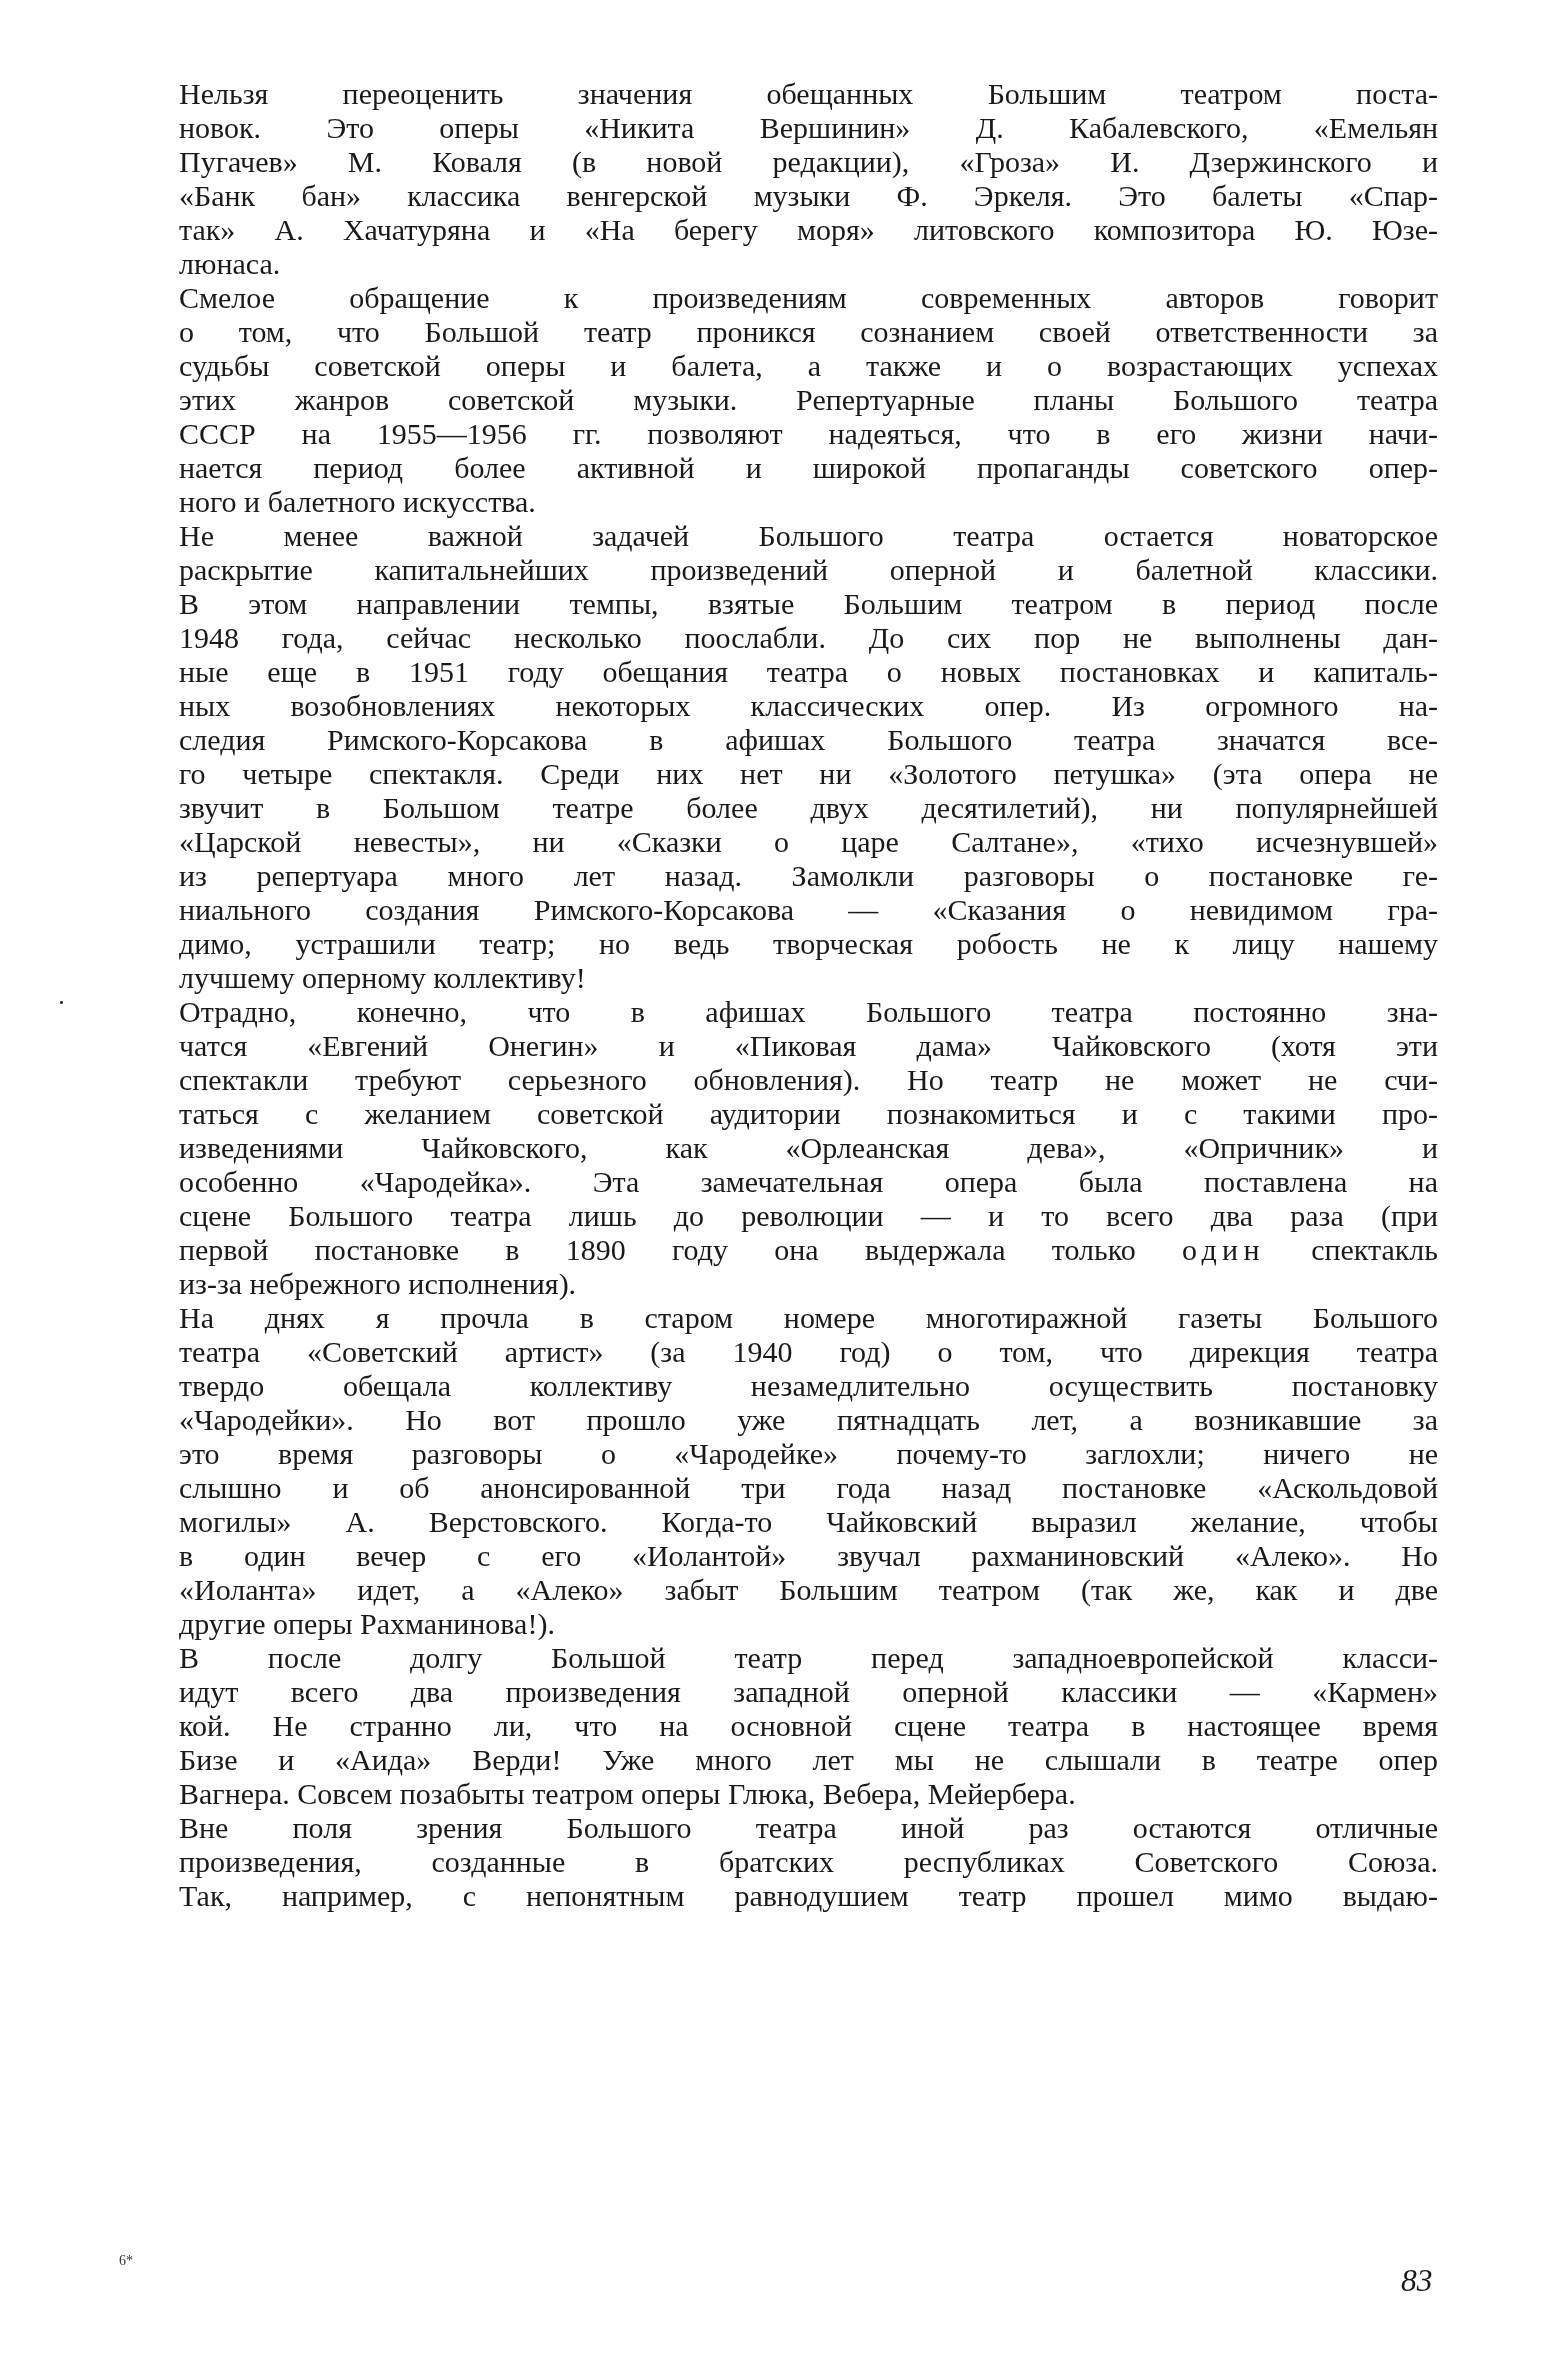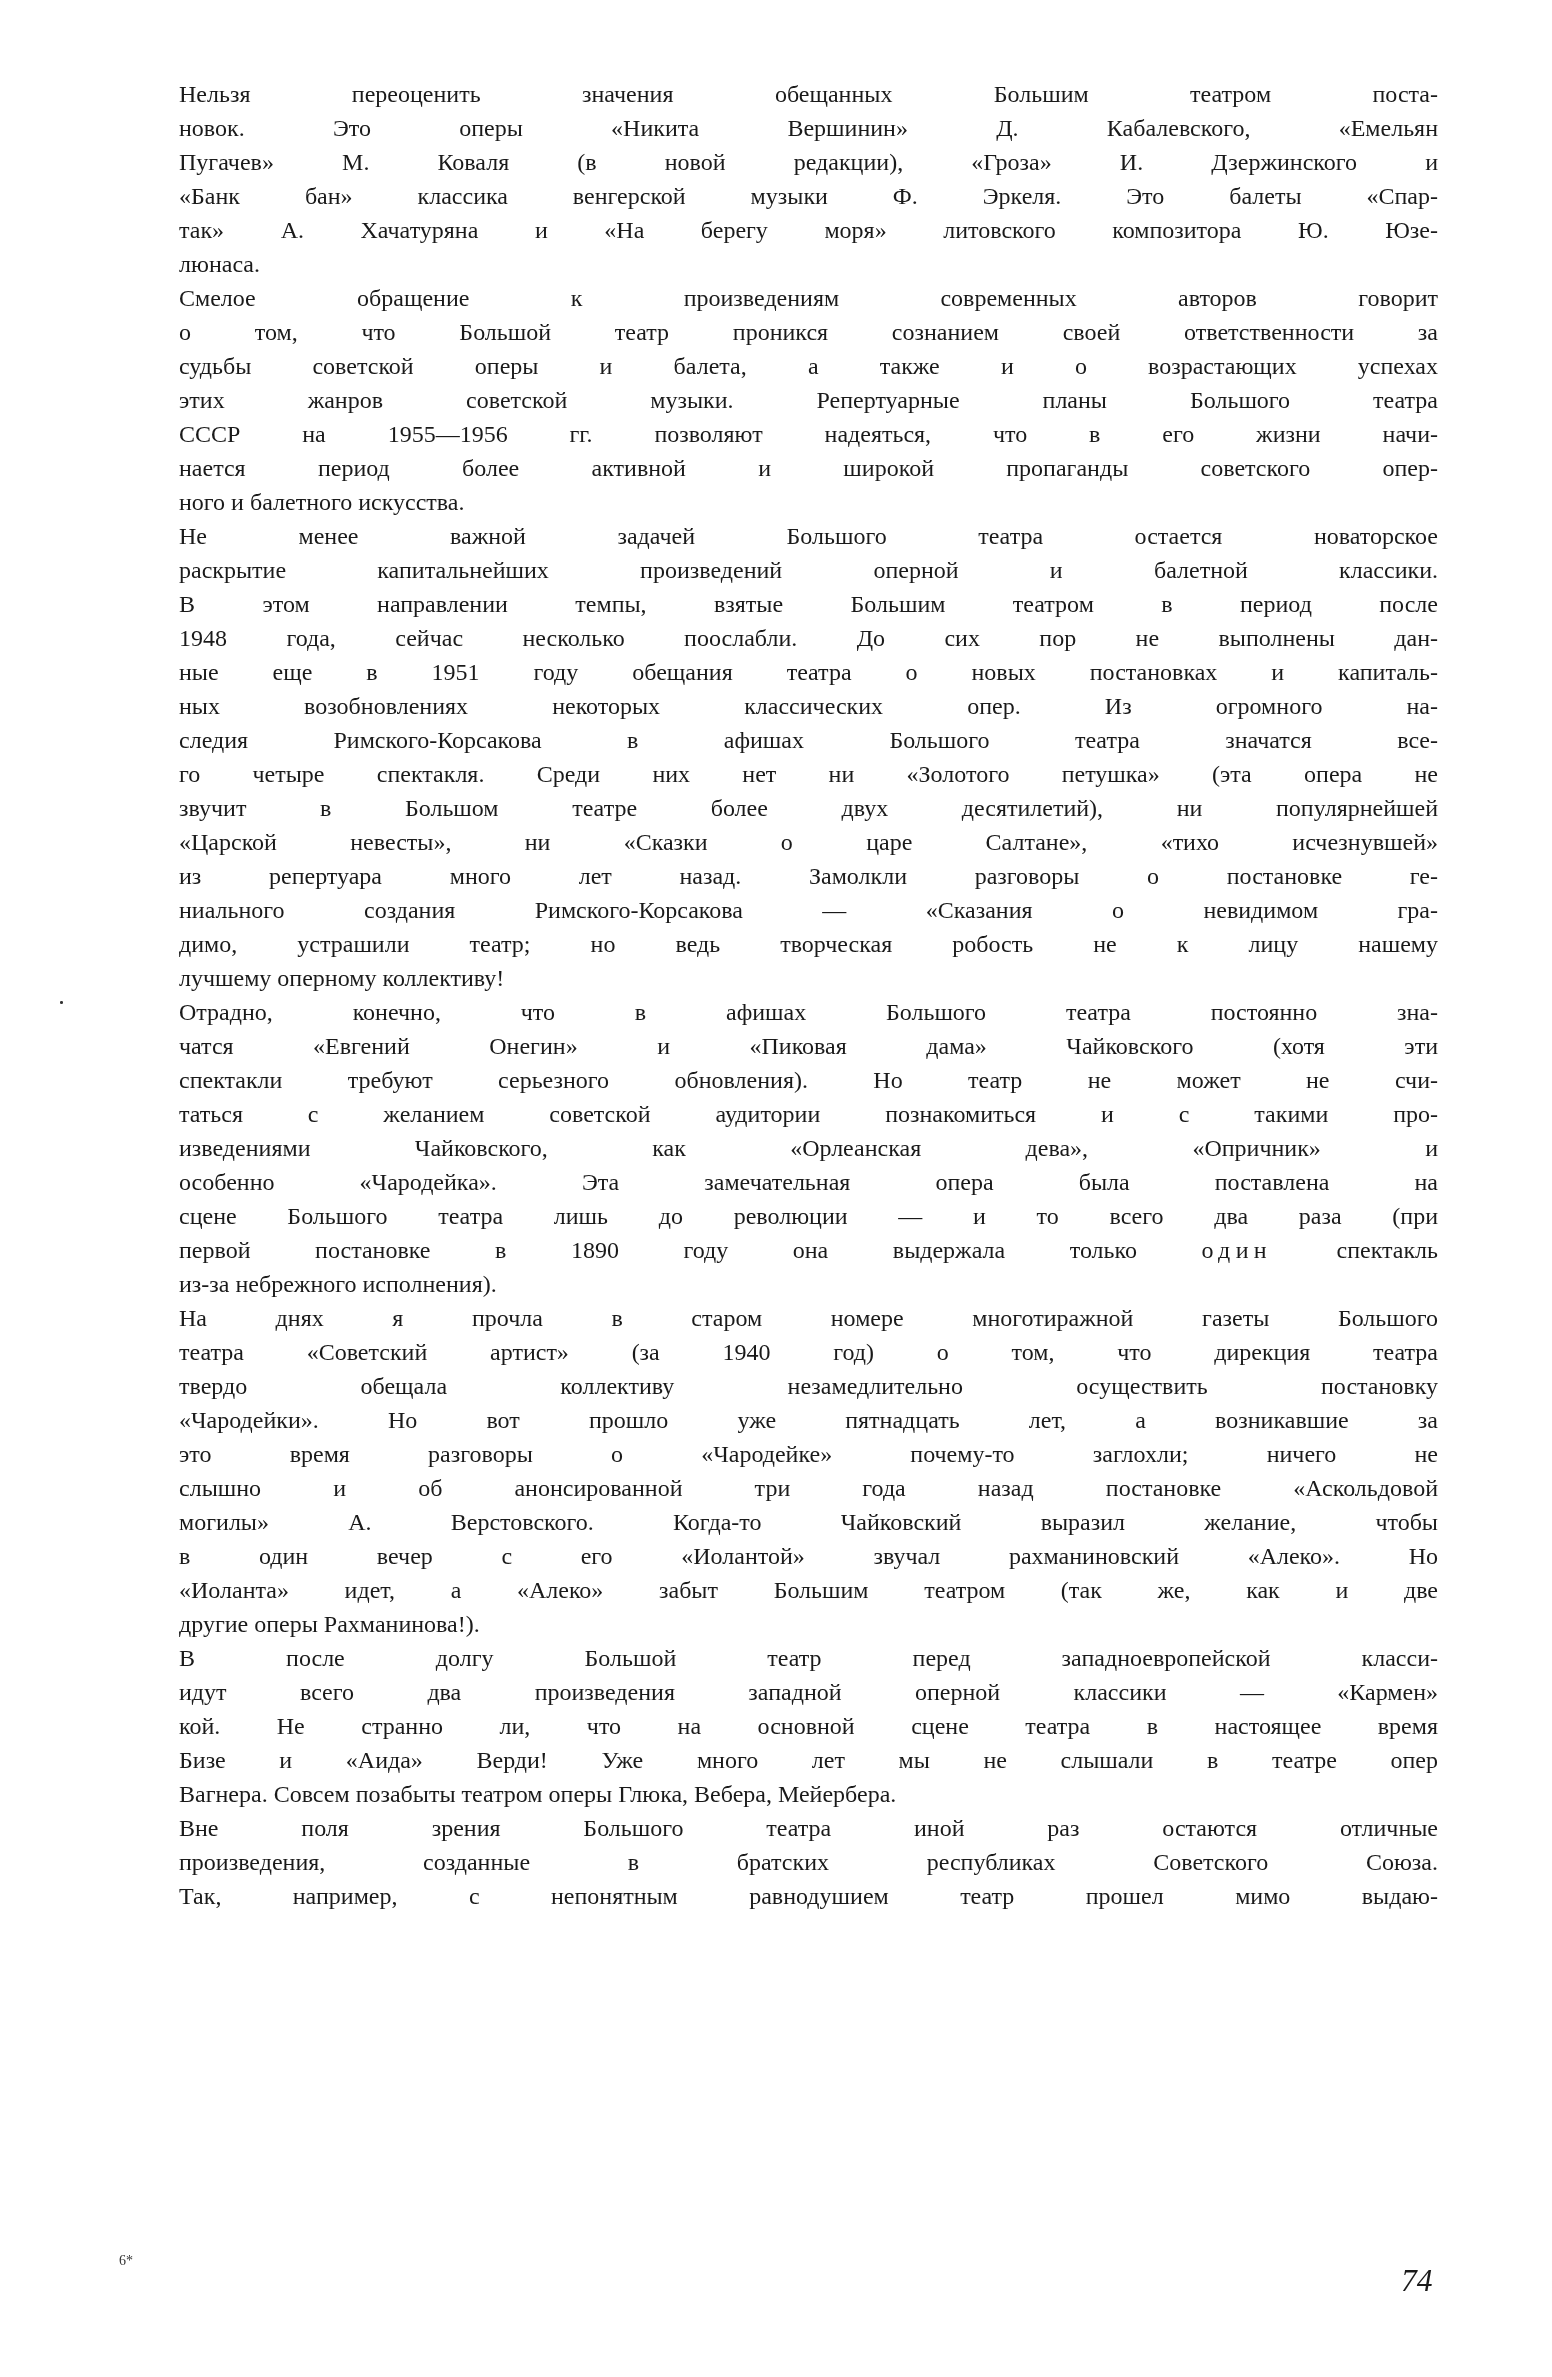--- a/index.html
+++ b/index.html
@@ -1,20 +1,20 @@
 <!DOCTYPE html>
 <html style="font-size:14px"><head>
 <meta charset="utf-8">
 <style>
   html, body { margin: 0; padding: 0; background: #ffffff; }
   body { width: 1553px; height: 2377px; position: relative; overflow: hidden; }
   .page {
     position: absolute; left: 118px; top: 77px; width: 1320px;
     font-family: "Liberation Serif", "DejaVu Serif", serif;
-    font-size: 24px; line-height: 34px; color: #1a1a1a;
+    font-size: 30px; line-height: 34px; color: #1a1a1a;
     text-align: justify; hyphens: manual;
   }
   .para { margin: 0; text-indent: 61px; }
   .line { display: block; text-align: justify; text-align-last: justify; white-space: nowrap; }
   .line.last { text-align-last: left; }
   .spaced { letter-spacing: 5.3px; }
   .footer-mark {
     position: absolute; left: 119px; top: 2253px;
     font-family: "Liberation Serif", serif; font-size: 14px; color: #333;
   }
@@ -103,14 +103,14 @@
 
   <p class="para">
     <span class="line">Вне поля зрения Большого театра иной раз остаются отличные</span>
     <span class="line">произведения, созданные в братских республиках Советского Союза.</span>
     <span class="line">Так, например, с непонятным равнодушием театр прошел мимо выдаю-</span>
   </p>
 </div>
 
 <div class="margin-dot"></div>
 <div class="footer-mark">6*</div>
-<div class="page-number">74</div>
+<div class="page-number">83</div>
 
 
 </body></html>

